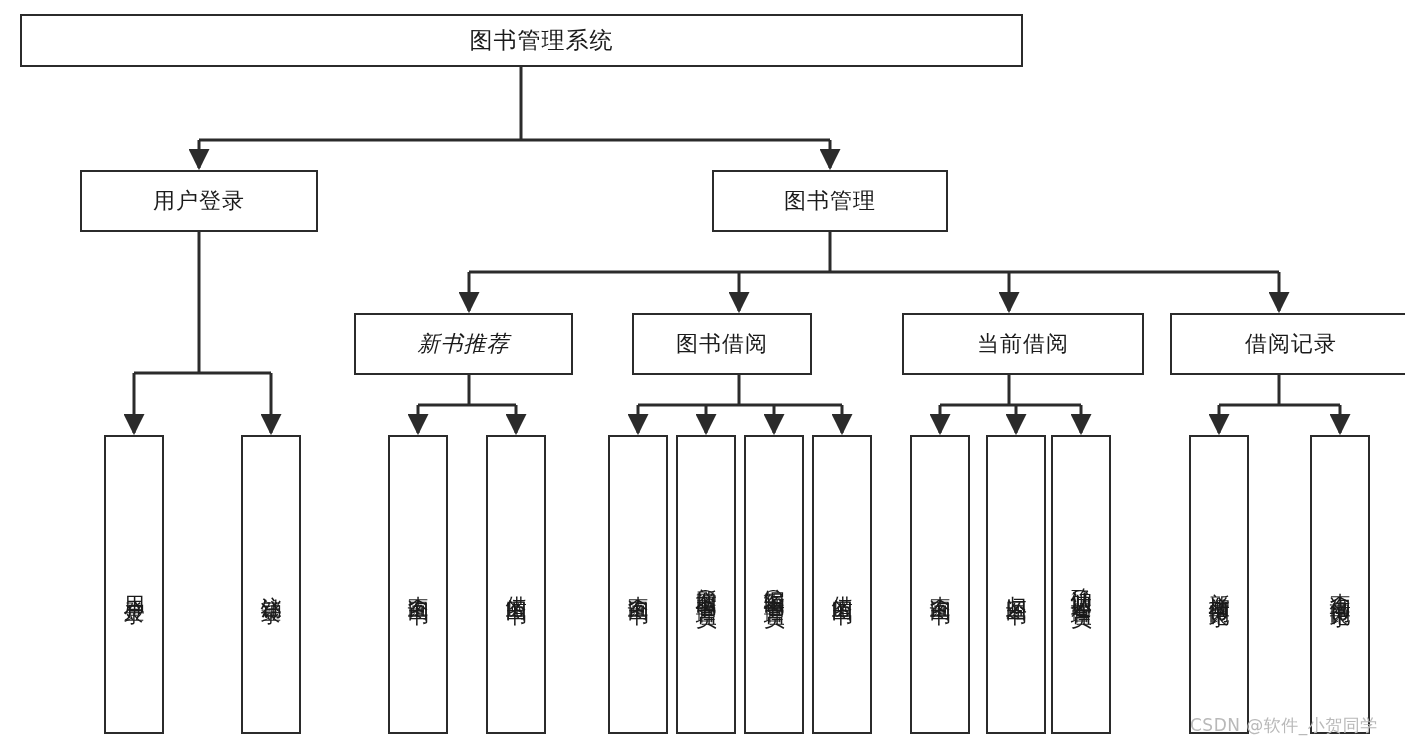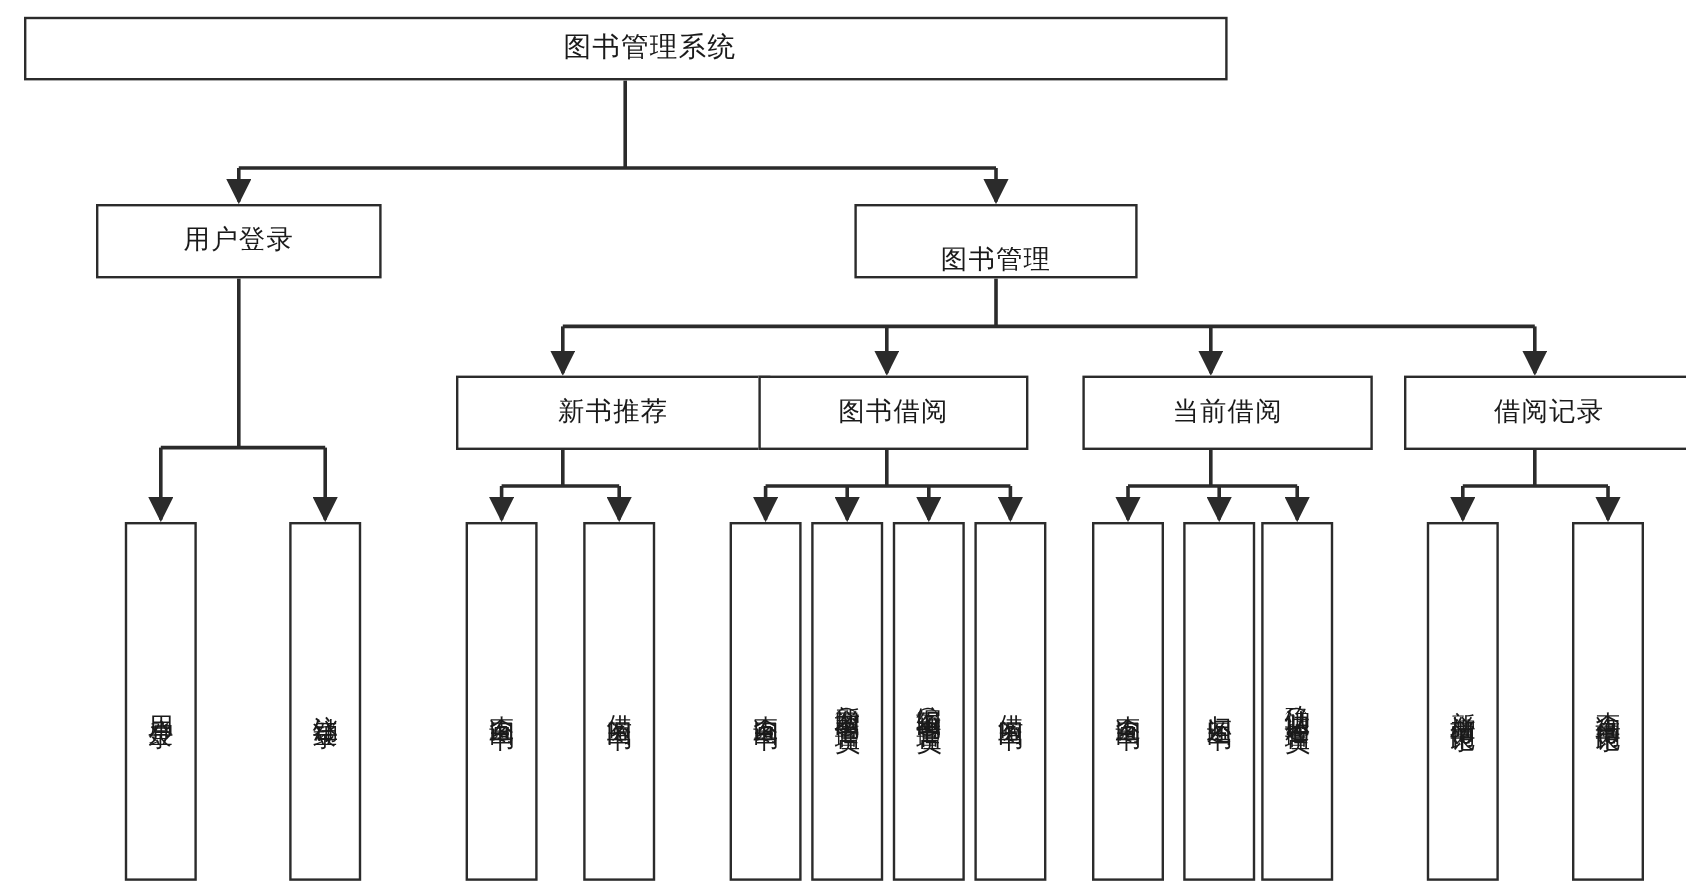--- a/index.html
+++ b/index.html
@@ -108,30 +108,30 @@
   </svg>
 
   <div class="node node-root" style="left: 20px; top: 14px; width: 1003px; height: 53px; padding-left: 40px;">
     <span class="node-h">图书管理系统</span>
   </div>
 
   <div id="level2-container">
       <div class="node" style="left: 80px; top: 170px; width: 238px; height: 62px;">
         <span class="node-h">用户登录</span>
       </div>
-      <div class="node" style="left: 712px; top: 170px; width: 236px; height: 62px; align-items: flex-end;">
+      <div class="node" style="left: 712px; top: 170px; width: 236px; height: 62px;">
         <span class="node-h">图书管理</span>
       </div>
     </div>
 
   <div id="level3-container">
-      <div class="node" style="left: 380px; top: 313px; width: 262px; height: 62px;">
+      <div class="node" style="left: 354px; top: 313px; width: 219px; height: 62px; font-style: italic;">
         <span class="node-h">新书推荐</span>
       </div>
-      <div class="node" style="left: 632px; top: 313px; width: 225px; height: 62px;">
+      <div class="node" style="left: 632px; top: 313px; width: 180px; height: 62px;">
         <span class="node-h">图书借阅</span>
       </div>
       <div class="node" style="left: 902px; top: 313px; width: 242px; height: 62px;">
         <span class="node-h">当前借阅</span>
       </div>
       <div class="node" style="left: 1170px; top: 313px; width: 242px; height: 62px;">
         <span class="node-h">借阅记录</span>
       </div>
     </div>
 
@@ -170,14 +170,15 @@
         <span class="node-v">确认归还（管理员）</span>
       </div>
       <div class="node" style="left: 1189px; top: 435px; width: 60px; height: 299px;">
         <span class="node-v">新增借阅记录</span>
       </div>
       <div class="node" style="left: 1310px; top: 435px; width: 60px; height: 299px;">
         <span class="node-v">查询借阅记录</span>
       </div>
     </div>
 
+  <div class="watermark" style="left:1190px; top:714px;">CSDN @软件_小贺同学</div>
 
 </div>
 
 </body></html>

